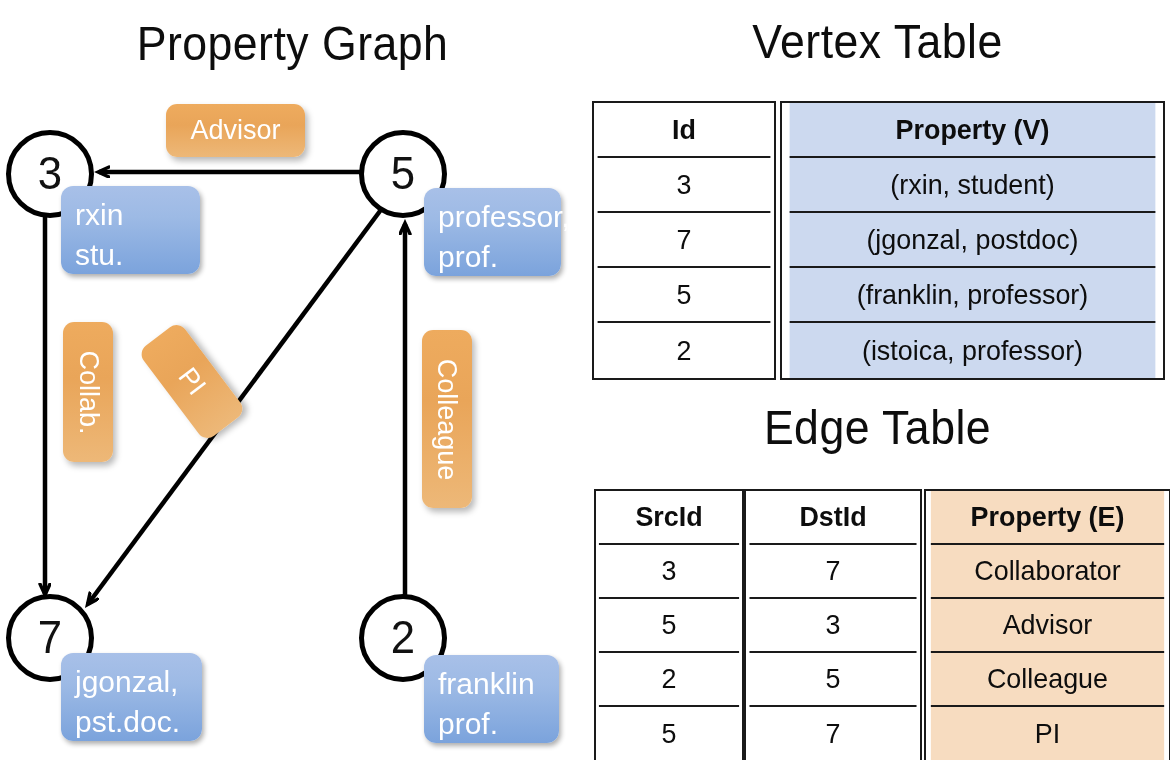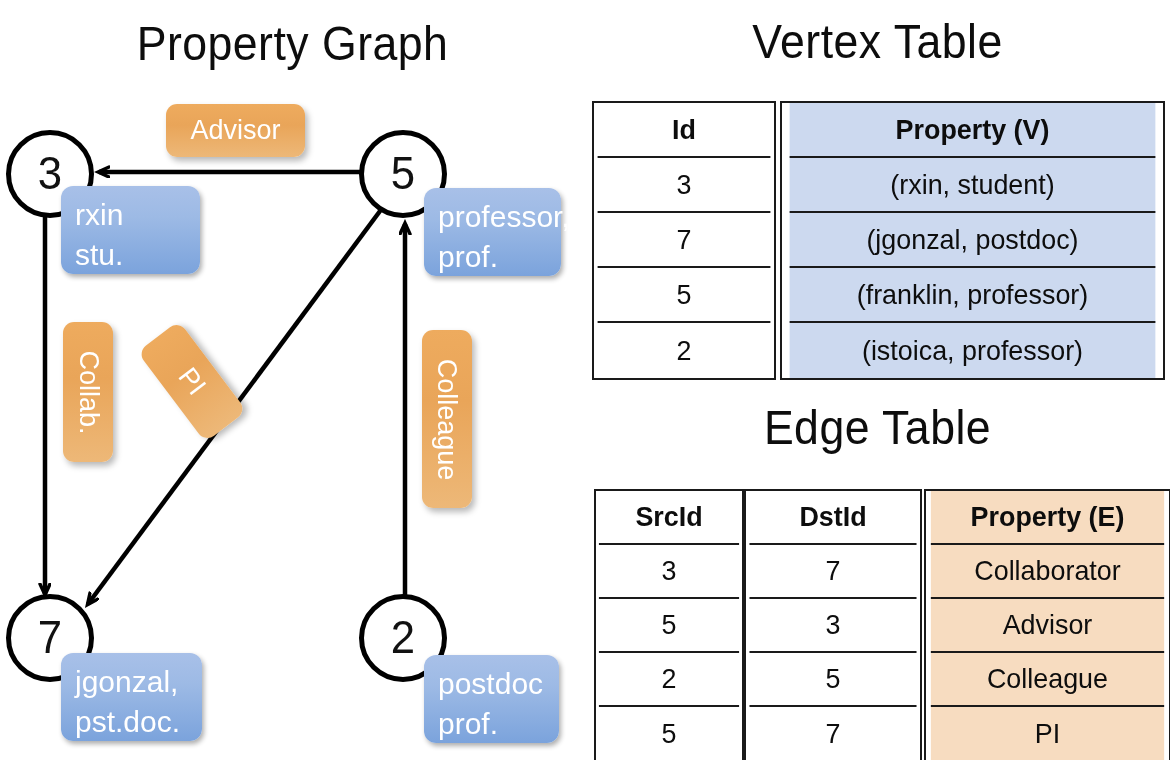--- a/index.html
+++ b/index.html
@@ -177,21 +177,21 @@
     <div>professor,</div>
     <div>prof.</div>
   </div>
 
   <div class="prop-box" style="left:61px; top:653px; width:141px; height:88px;">
     <div>jgonzal,</div>
     <div>pst.doc.</div>
   </div>
 
   <div class="prop-box" style="left:424px; top:655px; width:135px; height:88px;">
-    <div>postdoc</div>
+    <div>franklin</div>
     <div>prof.</div>
   </div>
 
   <div class="edge-chip" style="left:166px; top:104px; width:139px; height:53px;">
     <span>Advisor</span>
   </div>
 
   <div class="edge-chip vert-text" style="left:63px; top:322px; width:50px; height:140px;">
     <span>Collab.</span>
   </div>

